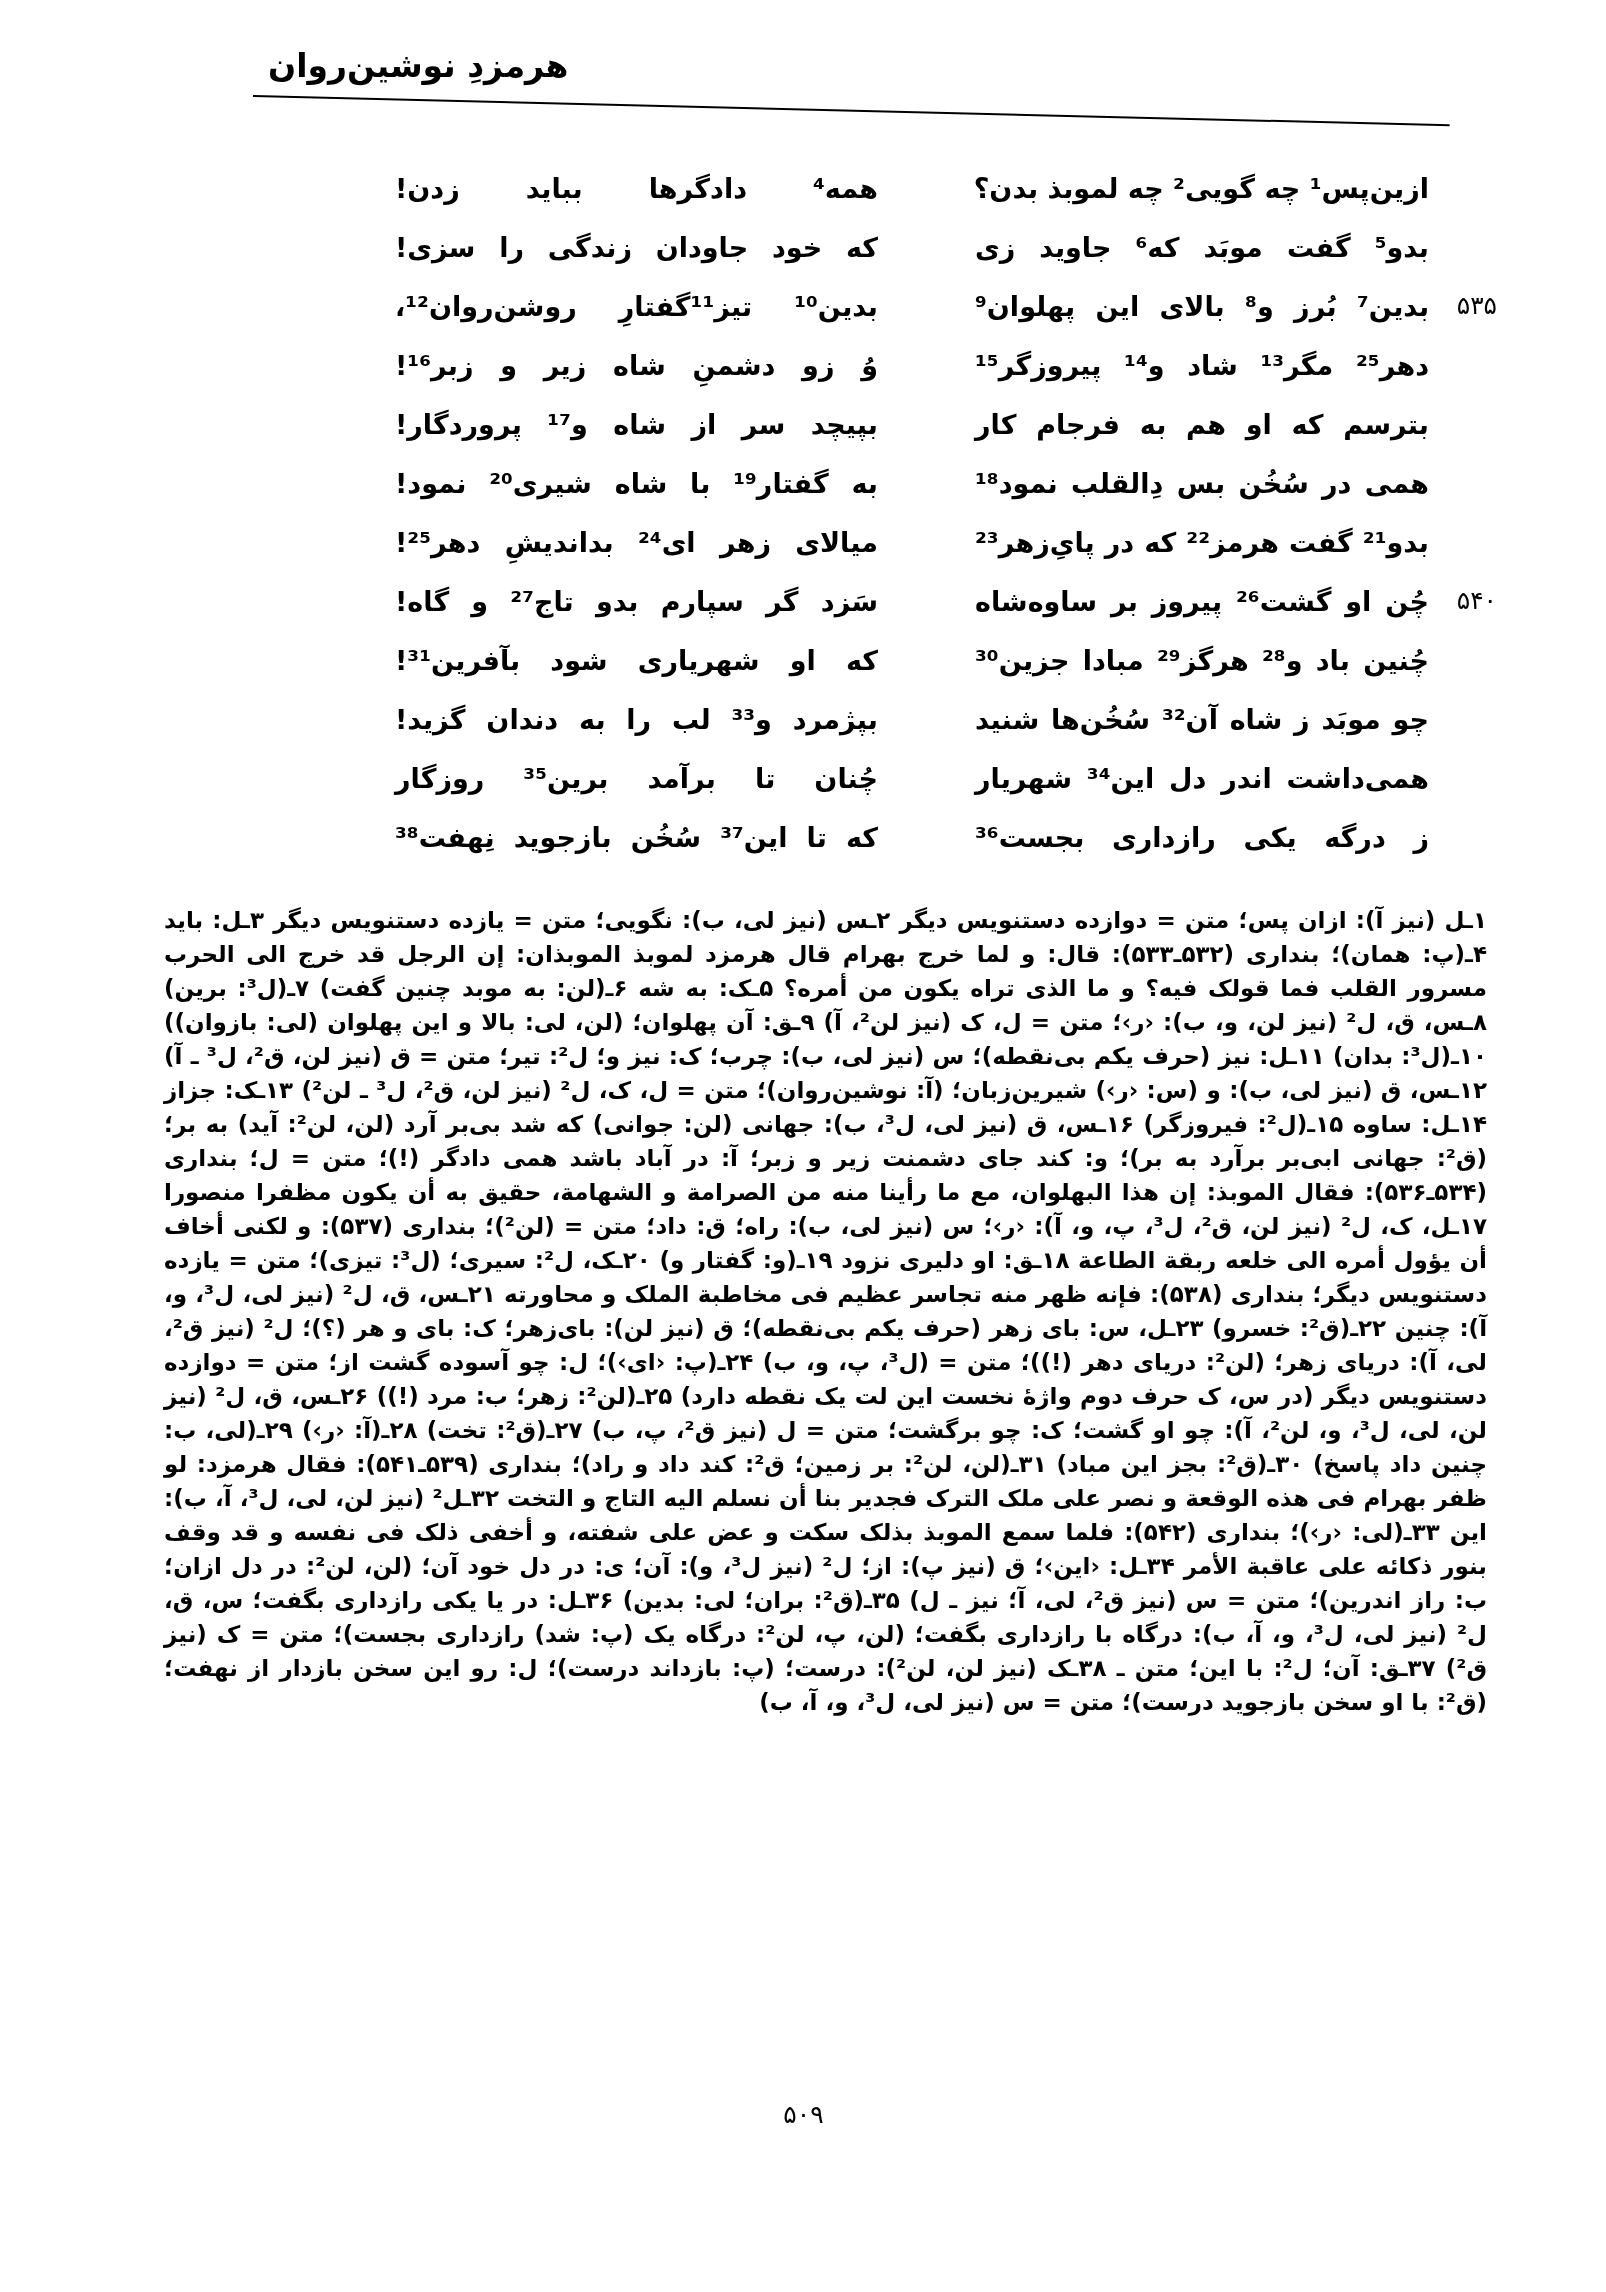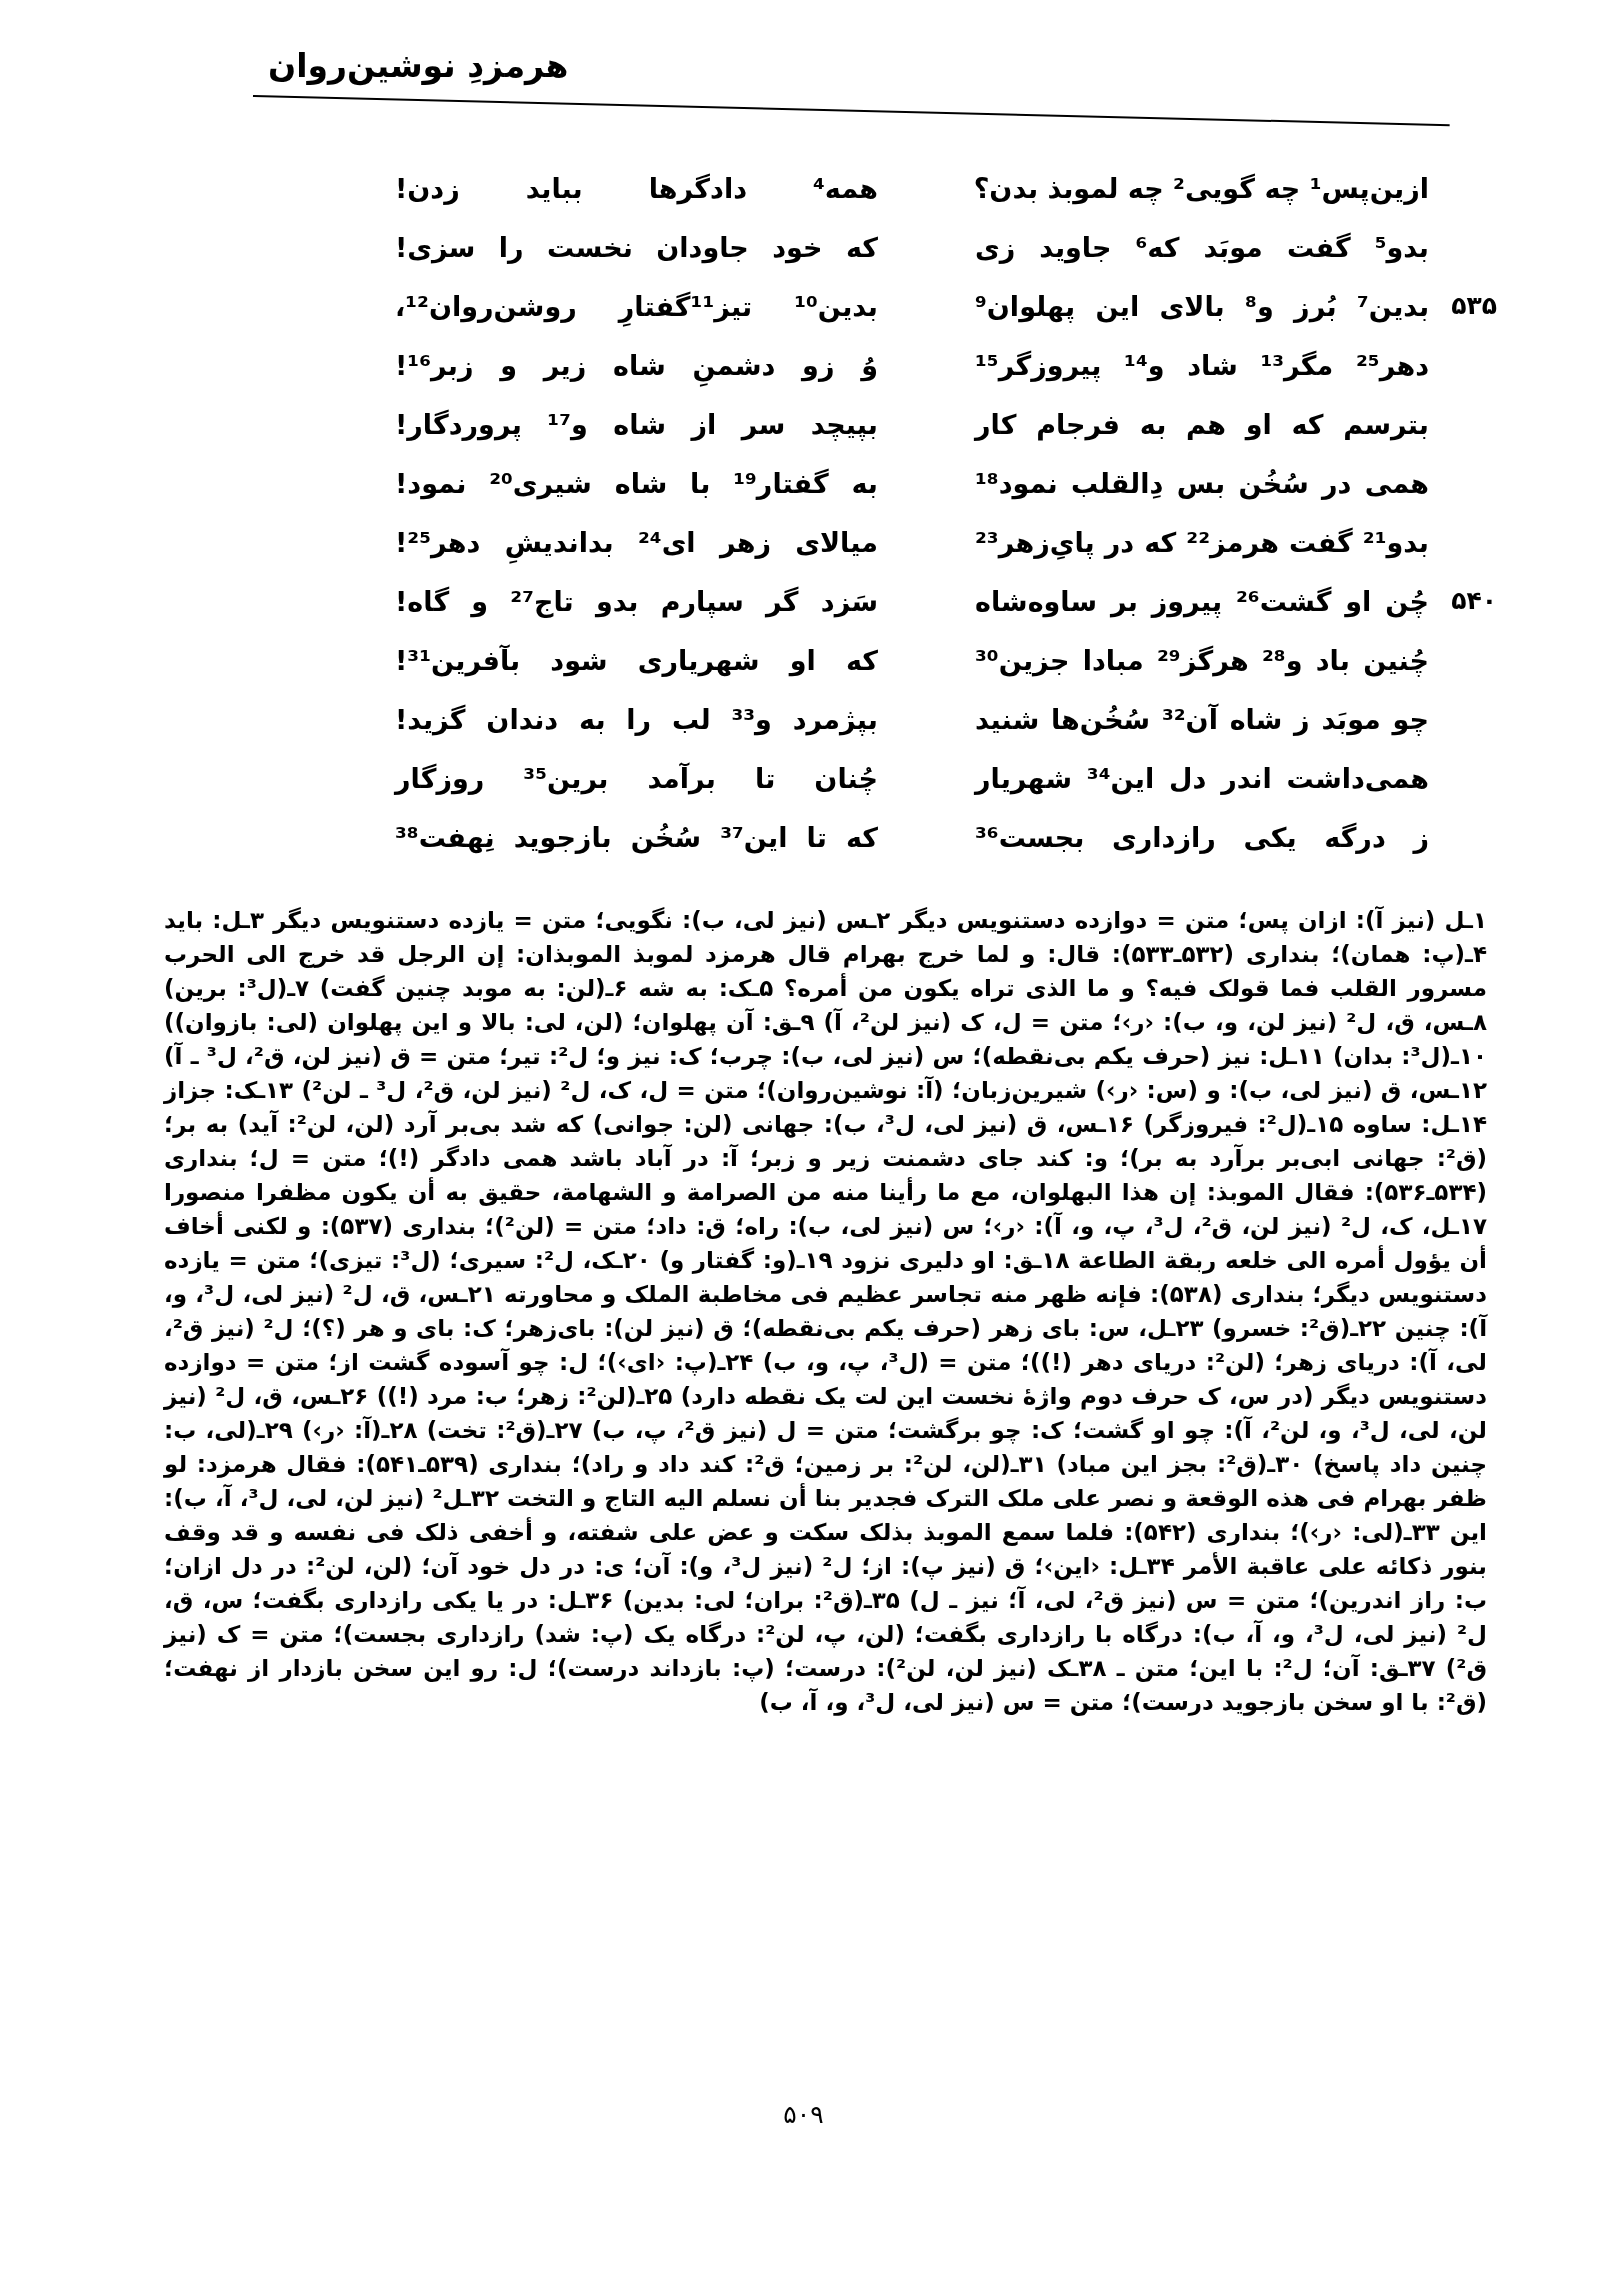--- a/index.html
+++ b/index.html
@@ -19,21 +19,21 @@
   .poem {
     position: absolute; top: 159px; left: 367px; width: 1101px;
     direction: rtl;
   }
   .couplet {
     position: relative; height: 59px; display: flex; flex-direction: row;
     align-items: center;
   }
   .verse-num {
     position: absolute; right: -29px; top: 13.5px; width: 58px; text-align: right;
-    font-size: 25px; font-weight: bold;
+    font-size: 25px; font-weight: normal;
   }
   .hemi {
     width: 483px; font-size: 27px; font-weight: bold; white-space: nowrap;
     text-align: justify; text-align-last: justify; line-height: 1;
   }
   .hemi.right { margin-right: 39px; width: 454px; }
   .hemi.left { margin-right: 97px; width: 483px; }
   .footnotes {
     position: absolute; top: 903px; left: 164px; width: 1323px;
     direction: rtl; text-align: justify; text-align-last: right;
@@ -52,21 +52,21 @@
 
 <div class="poem">
   <div class="couplet">
     <span class="verse-num"></span>
     <span class="hemi right">ازین‌پس¹ چه گویی² چه لموبذ بدن؟</span>
     <span class="hemi left">همه⁴ دادگر‌ها بباید زدن!</span>
   </div>
   <div class="couplet">
     <span class="verse-num"></span>
     <span class="hemi right">بدو⁵ گفت موبَد که⁶ جاوید زی</span>
-    <span class="hemi left">که خود جاودان نخست را سزی!</span>
+    <span class="hemi left">که خود جاودان زندگی را سزی!</span>
   </div>
   <div class="couplet">
     <span class="verse-num">۵۳۵</span>
     <span class="hemi right">بدین⁷ بُرز و⁸ بالای این پهلوان⁹</span>
     <span class="hemi left">بدین¹⁰ تیز¹¹گفتارِ روشن‌روان¹²،</span>
   </div>
   <div class="couplet">
     <span class="verse-num"></span>
     <span class="hemi right">دهر²⁵ مگر¹³ شاد و¹⁴ پیروزگر¹⁵</span>
     <span class="hemi left">وُ زو دشمنِ شاه زیر و زبر¹⁶!</span>

